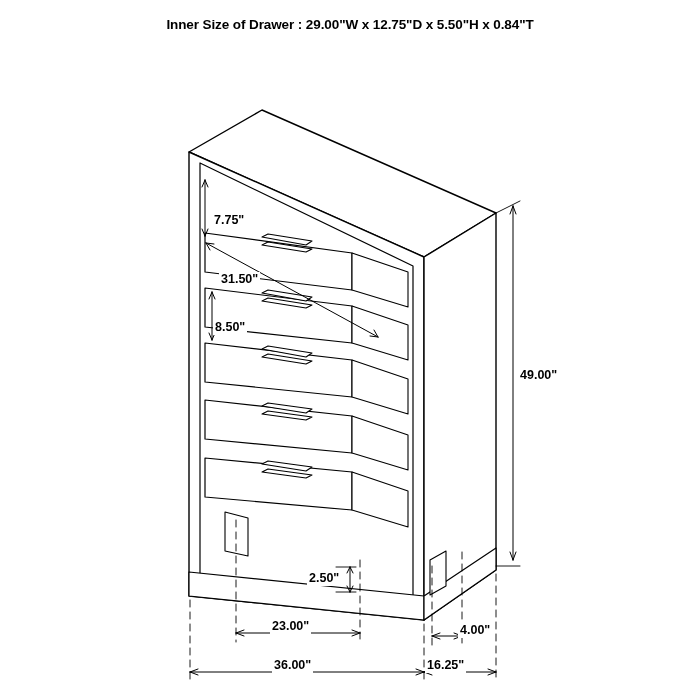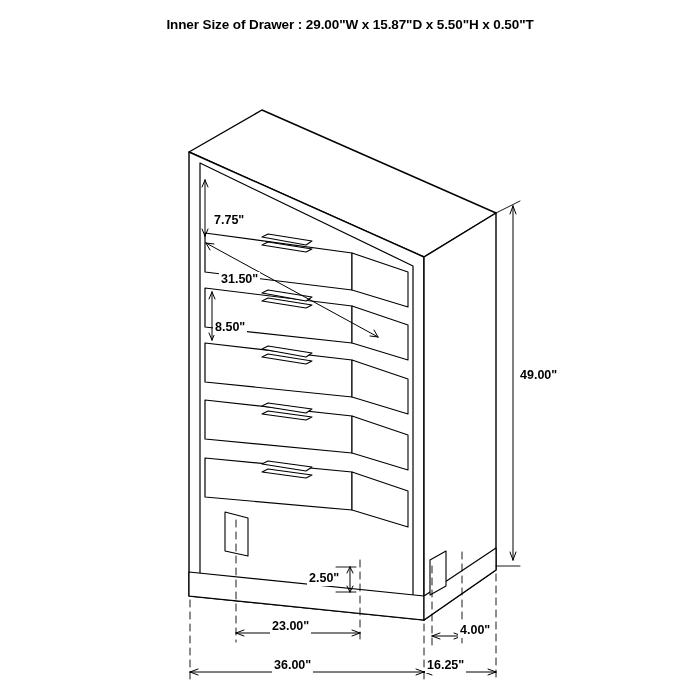--- a/index.html
+++ b/index.html
@@ -45,21 +45,21 @@
     padding: 1px 2px;
     white-space: nowrap;
     line-height: 1.05;
   }
 </style>
 </head>
 <body>
 
 <div id="stage">
 
-  <div class="title">Inner Size of Drawer : 29.00"W x 15.87"D x 5.50"H x 0.50"T</div>
+  <div class="title">Inner Size of Drawer : 29.00"W x 12.75"D x 5.50"H x 0.84"T</div>
 
   <svg class="diagram" viewBox="0 0 700 700">
     <g fill="none" stroke="#000000" stroke-width="1.4" stroke-linejoin="round" stroke-linecap="round">
 
       <path d="M189,152 L262,110 L496,213 L424,257 Z" fill="#ffffff"></path>
 
       <path d="M189,152 L189,596 L424,620 L424,257 Z" fill="#ffffff"></path>
 
       <path d="M424,257 L496,213 L496,570 L424,620 Z" fill="#ffffff"></path>
 

